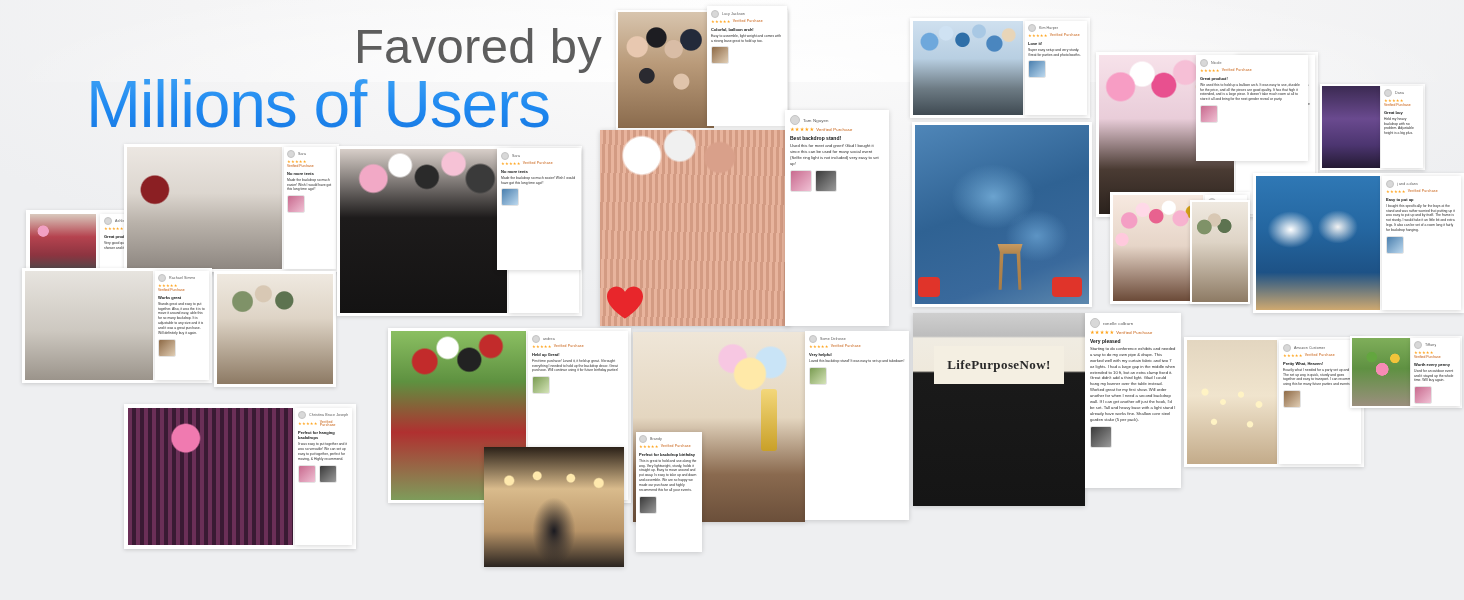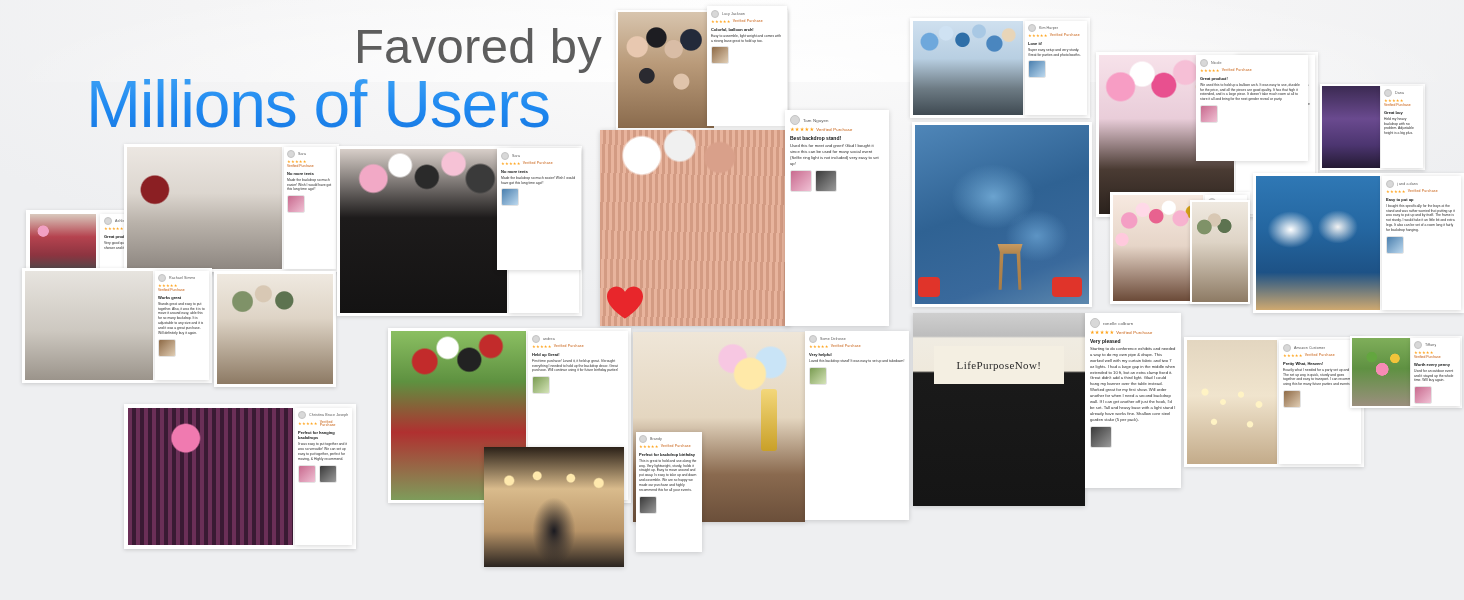--- a/index.html
+++ b/index.html
@@ -505,21 +505,21 @@
     <div class="rv-body">This is great to hold and use along the way. Very lightweight, sturdy, holds it straight up. Easy to move around and put away. Is easy to take up and down and assemble. We are so happy we made our purchase and highly recommend this for all your events.</div>
     <div class="rv-thumbs">
       <div class="rv-thumb thumb-e"></div>
     </div>
   </div>
 
   <div class="photo g-wedding" style="left:484px; top:447px; width:140px; height:120px; box-shadow:0 1px 5px rgba(0,0,0,.17);"></div>
 
   <div class="photo g-booth" style="left:913px; top:313px; width:172px; height:193px; box-shadow:0 1px 5px rgba(0,0,0,.17);">
     <div style="position:absolute;left:12%;top:17%;width:76%;height:20%;
-         background:#f4efe2;color:#2a2a2a;font-size:11px;font-weight:normal;
+         background:#f4efe2;color:#2a2a2a;font-size:13px;font-weight:bold;
          display:flex;align-items:center;justify-content:center;
          font-family:'Liberation Serif',serif;letter-spacing:.4px;">LifePurposeNow!</div>
   </div>
 
   <div class="card lg" style="left:1085px; top:313px; width:96px; height:175px; padding:5px;">
     <div class="rv-head">
       <div class="avatar"></div>
       <div class="rv-name">ronelle colburn</div>
     </div>
     <div class="rv-stars">

